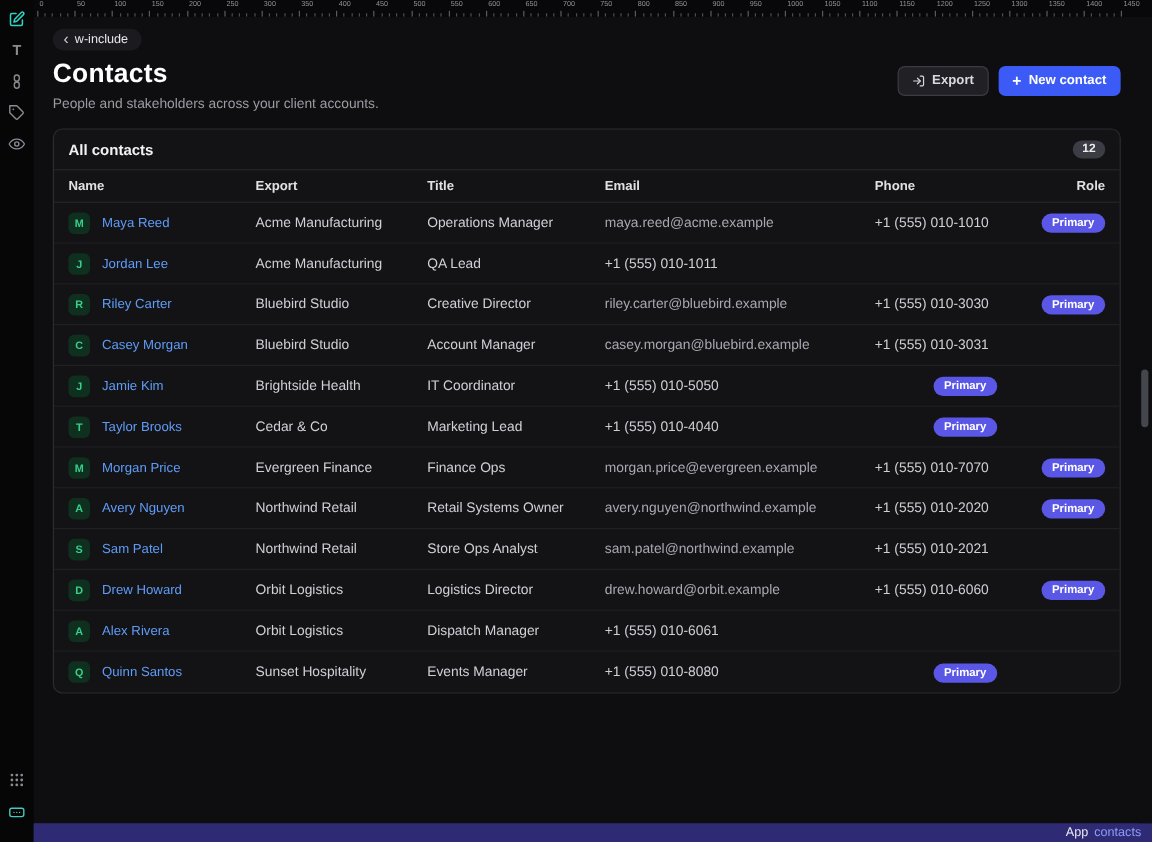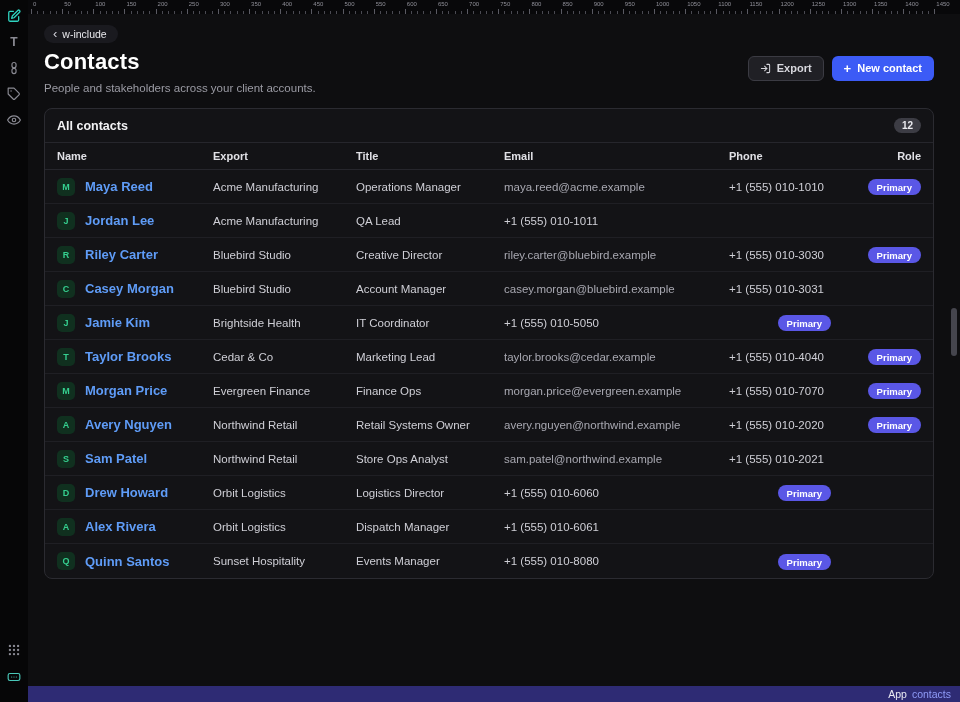--- a/index.html
+++ b/index.html
@@ -64,21 +64,21 @@
   .thead { height:28px; border-top:1px solid #26262c; border-bottom:1px solid #26262c; color:#e0e0e5; font-size:11px; font-weight:700; }
   .hcell { white-space:nowrap; }
   .hcell.right { justify-self:end; }
   .trow { height:34px; border-bottom:1px solid #1f1f24; cursor:default; }
   .trow:last-child { border-bottom:none; }
   .cell { font-size:11.5px; color:#cfcfd6; white-space:nowrap; }
   .cell.email { color:#a8a8b1; }
   .cell.role { justify-self:end; }
   .name-cell { display:flex; align-items:center; gap:10px; }
   .avatar { width:18px; height:18px; flex:none; border-radius:5px; background:#10301f; color:#35cf8f; font-size:9px; font-weight:700; display:flex; align-items:center; justify-content:center; }
-  .name-link { color:#5f9cf7; font-size:13px; font-weight:700; cursor:pointer; text-decoration:none; }
+  .name-link { color:#5f9cf7; font-size:11px; font-weight:400; cursor:pointer; text-decoration:none; }
   .role-badge { background:#5a57e6; color:#ffffff; font-size:9.5px; font-weight:700; padding:2.5px 9px; border-radius:999px; }
 
   
   .statusbar { height:16px; flex:none; background:#2e2b74; display:flex; align-items:center; justify-content:flex-end; gap:5px; padding:0 9px; font-size:10.5px; }
   .status-app { color:#e9e9f2; }
   .status-page { color:#8f9bf8; cursor:pointer; }
 </style>
 </head>
 <body>
 
@@ -417,21 +417,20 @@
                   <div class="cell">+1 (555) 010-5050</div>
                   <div class="cell role"><span class="role-badge">Primary</span></div>
                 </div>
                 <div class="grid-row trow">
                   <div class="cell name-cell">
                     <span class="avatar">T</span>
                     <a class="name-link">Taylor Brooks</a>
                   </div>
                   <div class="cell">Cedar &amp; Co</div>
                   <div class="cell">Marketing Lead</div>
-                  <div class="cell email">taylor.brooks@cedar.example</div>
                   <div class="cell">+1 (555) 010-4040</div>
                   <div class="cell role"><span class="role-badge">Primary</span></div>
                 </div>
                 <div class="grid-row trow">
                   <div class="cell name-cell">
                     <span class="avatar">M</span>
                     <a class="name-link">Morgan Price</a>
                   </div>
                   <div class="cell">Evergreen Finance</div>
                   <div class="cell">Finance Ops</div>
@@ -461,20 +460,21 @@
                   <div class="cell">+1 (555) 010-2021</div>
                   <div class="cell role"></div>
                 </div>
                 <div class="grid-row trow">
                   <div class="cell name-cell">
                     <span class="avatar">D</span>
                     <a class="name-link">Drew Howard</a>
                   </div>
                   <div class="cell">Orbit Logistics</div>
                   <div class="cell">Logistics Director</div>
+                  <div class="cell email">drew.howard@orbit.example</div>
                   <div class="cell">+1 (555) 010-6060</div>
                   <div class="cell role"><span class="role-badge">Primary</span></div>
                 </div>
                 <div class="grid-row trow">
                   <div class="cell name-cell">
                     <span class="avatar">A</span>
                     <a class="name-link">Alex Rivera</a>
                   </div>
                   <div class="cell">Orbit Logistics</div>
                   <div class="cell">Dispatch Manager</div>

